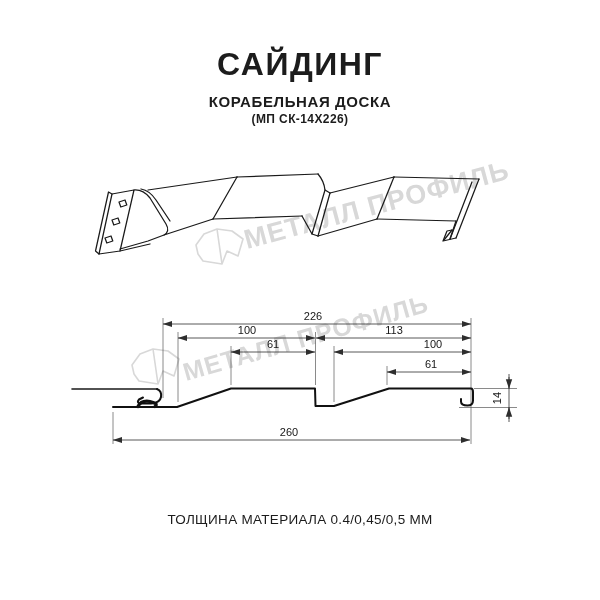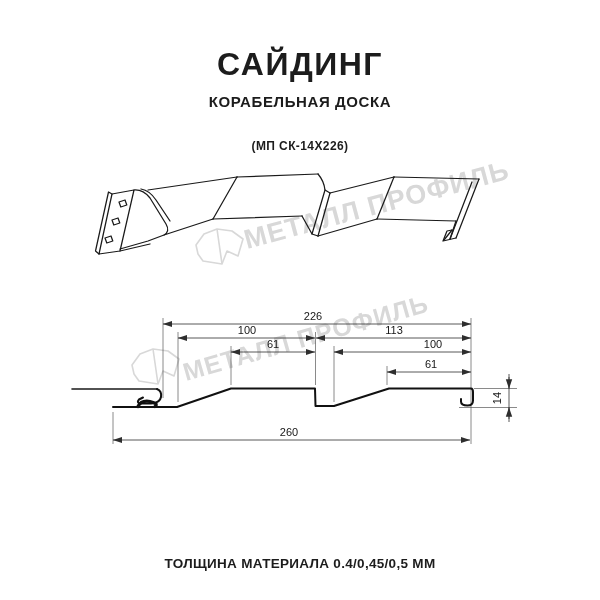--- a/index.html
+++ b/index.html
@@ -3,22 +3,22 @@
 <meta charset="utf-8">
 <style>
   html,body{margin:0;padding:0;background:#ffffff;}
   #stage{
     position:relative;width:572px;height:600px;background:#ffffff;
     font-family:"Liberation Sans",sans-serif;overflow:hidden;
   }
   .ttl{position:absolute;left:0;width:600px;text-align:center;color:#1c1c1c;}
   #title{top:46px;font-size:32px;font-weight:bold;letter-spacing:1.5px;}
   #subtitle{top:93px;font-size:15px;font-weight:bold;letter-spacing:.6px;}
-  #model{top:112px;font-size:12px;font-weight:bold;letter-spacing:.4px;margin-top:27px;}
-  #thickness{top:556px;font-size:13.5px;font-weight:bold;letter-spacing:.3px;}
+  #model{top:112px;font-size:12px;font-weight:bold;letter-spacing:.4px;}
+  #thickness{top:512px;font-size:13.5px;font-weight:normal;letter-spacing:.3px;}
   svg{position:absolute;left:0;top:0;}
   svg text{font-family:"Liberation Sans",sans-serif;}
   .dimtxt{font-size:11px;fill:#161616;}
   .wm{font-weight:bold;fill:#d8d8d8;letter-spacing:1px;}
   .art{stroke:#1a1a1a;fill:none;stroke-width:1.25;stroke-linejoin:round;stroke-linecap:round;}
   .thick{stroke:#111111;fill:none;stroke-width:2;stroke-linejoin:round;stroke-linecap:round;}
   .blob{stroke:#111111;fill:none;stroke-width:3.2;stroke-linecap:round;}
   .thin{stroke:#1a1a1a;fill:none;stroke-width:1.6;stroke-linecap:round;}
   .ext{stroke:#4a4a4a;fill:none;stroke-width:.65;}
   .dim{stroke:#2e2e2e;fill:none;stroke-width:.8;}

